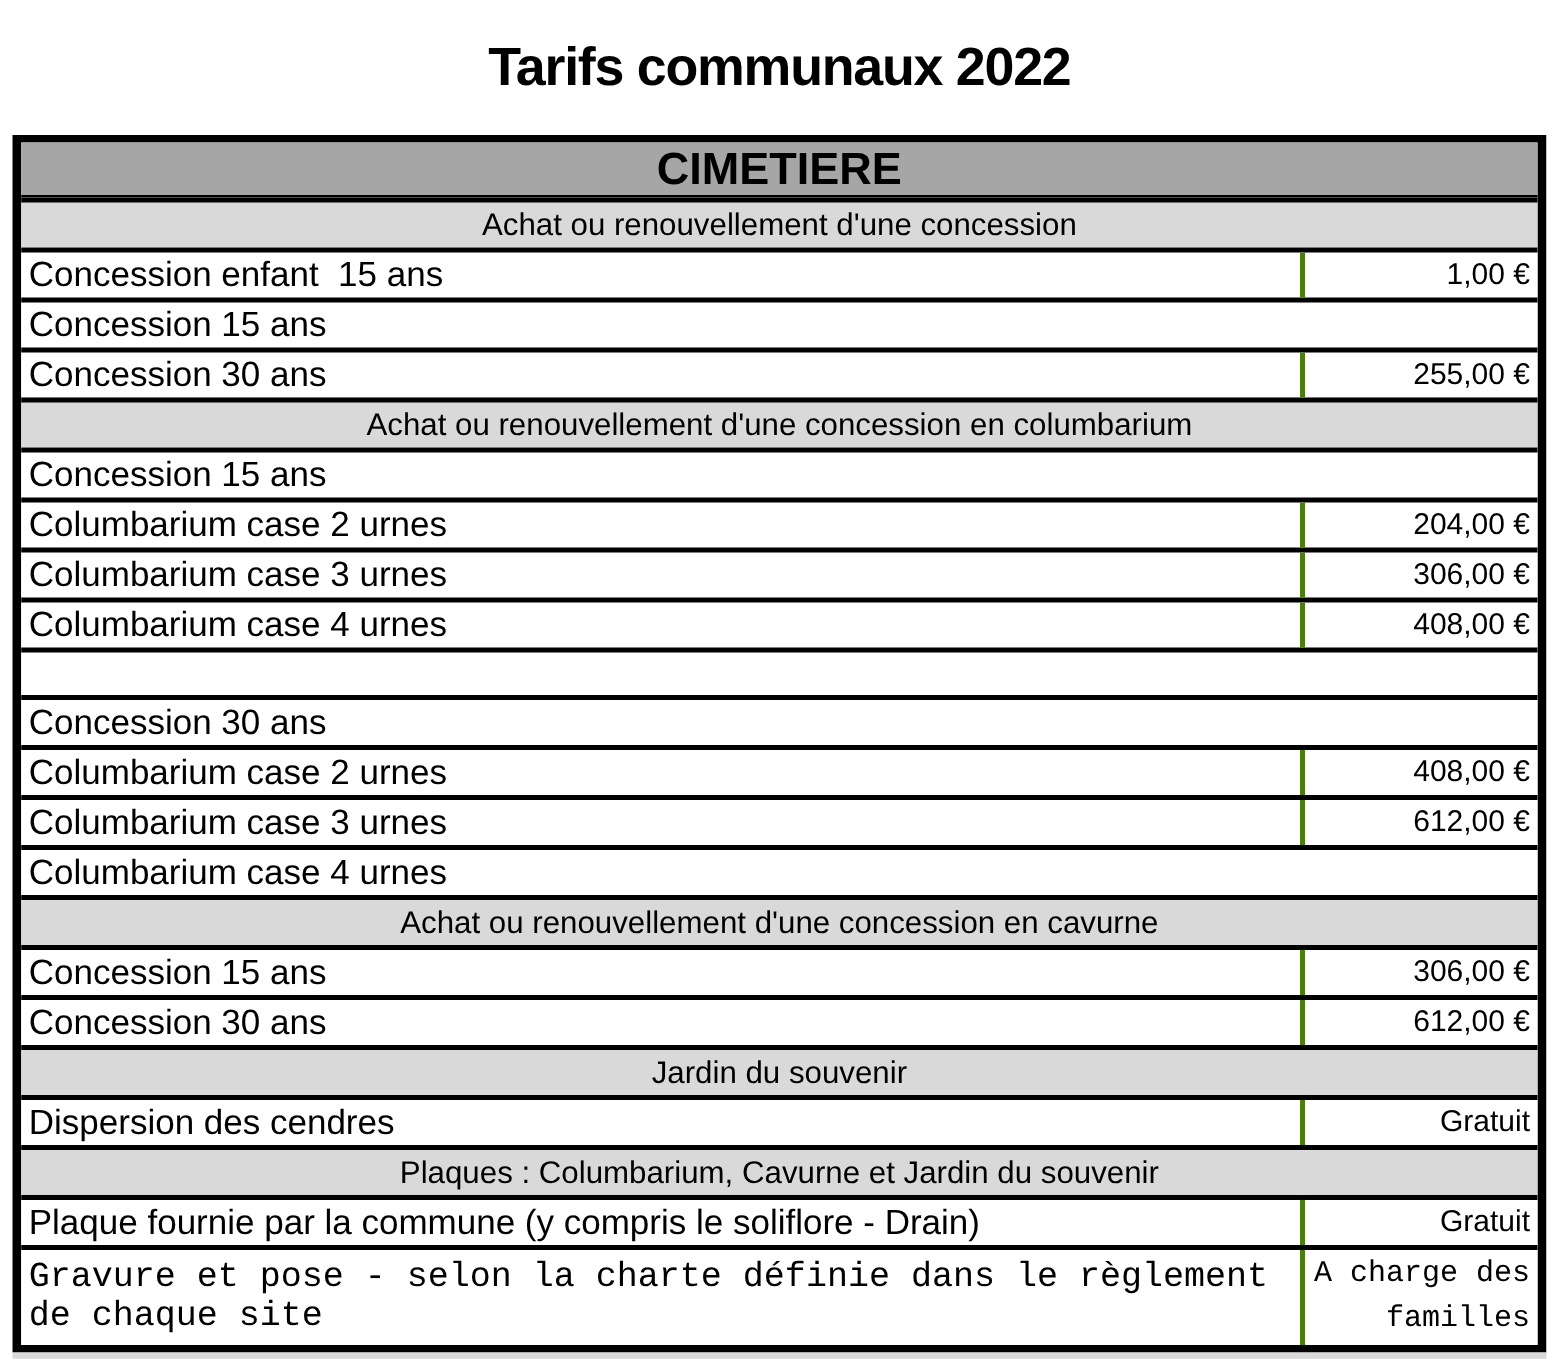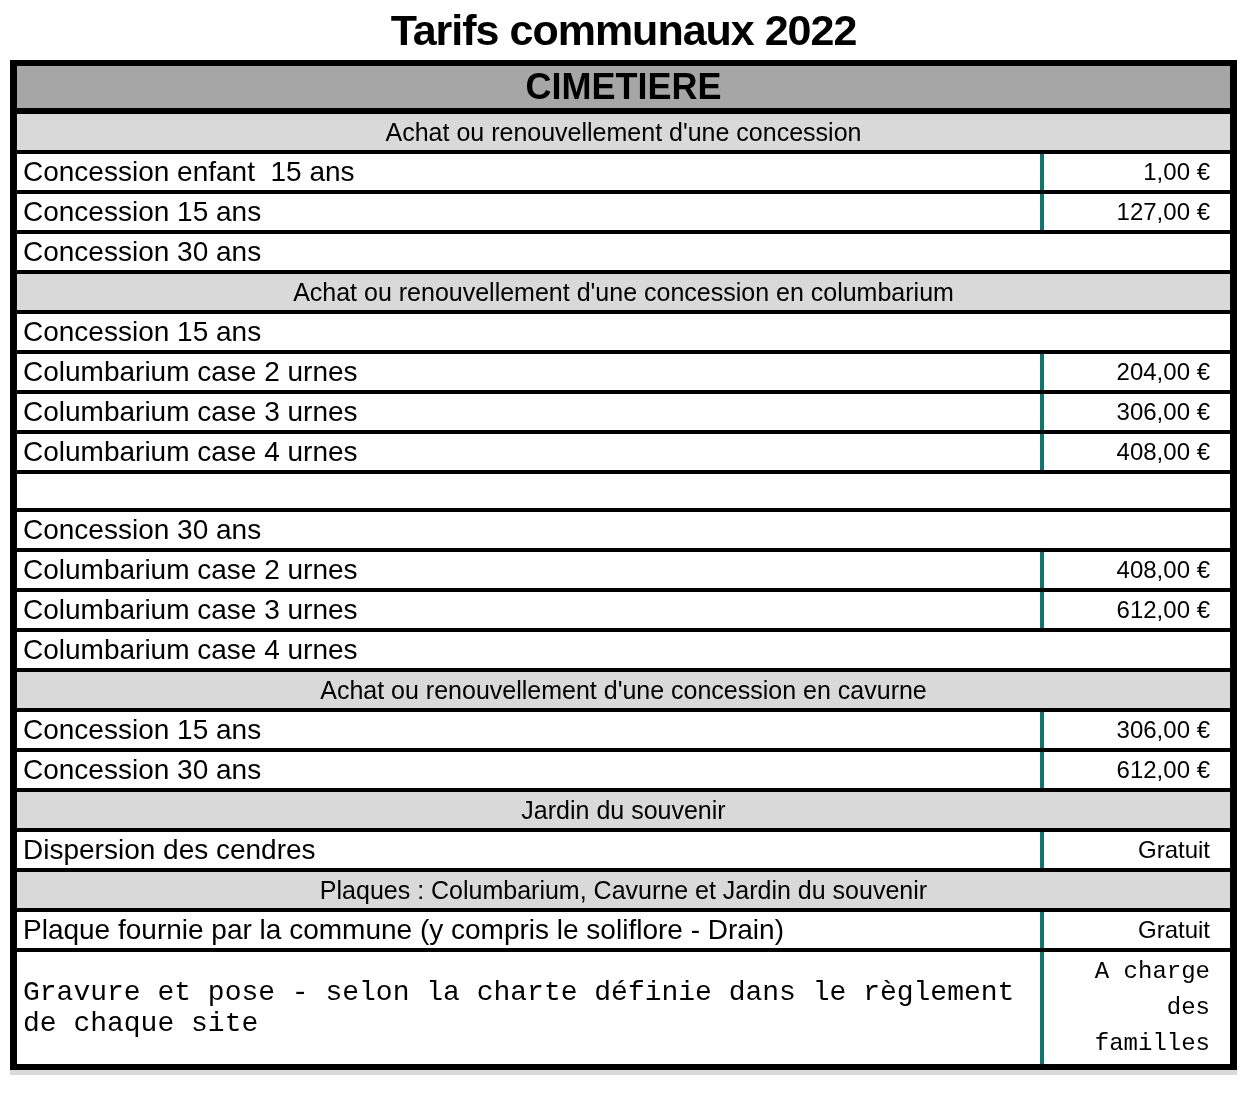--- a/index.html
+++ b/index.html
@@ -4,21 +4,21 @@
 <style>
   * { box-sizing: border-box; margin: 0; padding: 0; }
   html, body {
     width: 1247px; height: 1097px;
     background: #ffffff;
     overflow: hidden;
     font-family: "Liberation Sans", sans-serif;
     color: #000;
   }
   .title-wrap {
-    height: 60px;
+    height: 108px;
     display: flex; align-items: center; justify-content: center;
   }
   .doc-title {
     font-size: 43px;
     font-weight: 700;
     letter-spacing: -1px;
   }
   .tariff-table {
     margin: 0 10px;
     border: 6px solid #000;
@@ -47,23 +47,23 @@
   .tall  { min-height: 74px; font-family: Liberation Mono, monospace; }
   .label {
     flex: 1;
     display: flex; align-items: center;
     padding: 2px 6px;
     font-size: 28px;
     white-space: pre-wrap;
   }
   .price {
     width: 190px;
-    border-left: 4px solid #0f766e;
+    border-left: 4px solid #4d7c0f;
     display: flex; align-items: center; justify-content: flex-end;
-    padding: 2px 20px;
+    padding: 2px 6px;
     font-size: 24px;
     text-align: right;
   }
   .tall .price { line-height: 36px; }
   .bottom-strip {
     margin: 0 10px;
     height: 5px;
     background: #d9d9d9;
   }
 </style>
@@ -79,24 +79,24 @@
   <div class="tr main-header">CIMETIERE</div>
 
   <div class="tr section">Achat ou renouvellement d'une concession</div>
 
   <div class="tr item">
     <div class="label">Concession enfant  15 ans</div>
     <div class="price">1,00 €</div>
   </div>
   <div class="tr item">
     <div class="label">Concession 15 ans</div>
-    <div class="price">127,00 €</div>
   </div>
   <div class="tr item">
     <div class="label">Concession 30 ans</div>
+    <div class="price">255,00 €</div>
   </div>
 
   <div class="tr section">Achat ou renouvellement d'une concession en columbarium</div>
 
   <div class="tr full">
     <div class="label">Concession 15 ans</div>
   </div>
   <div class="tr item">
     <div class="label">Columbarium case 2 urnes</div>
     <div class="price">204,00 €</div>

